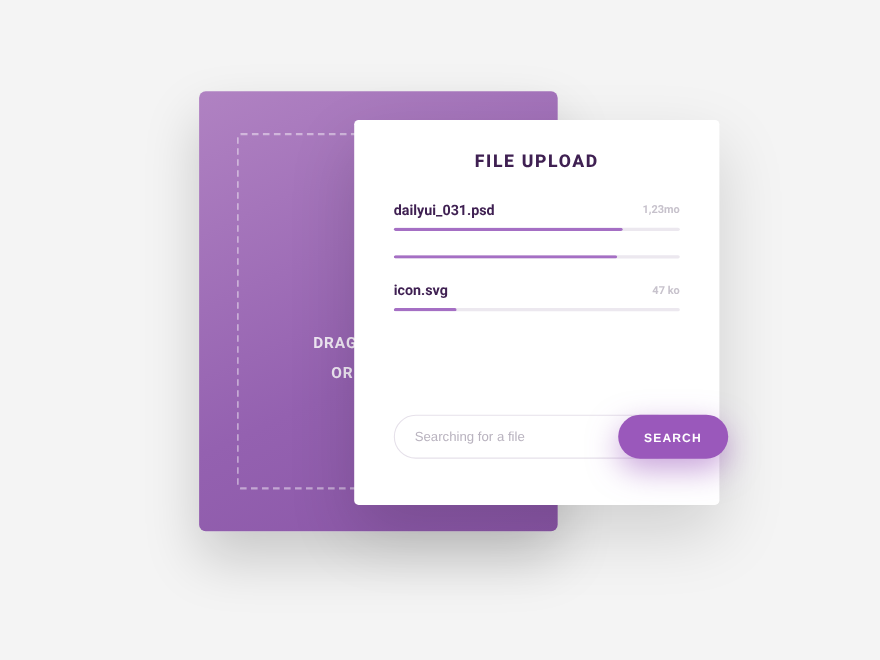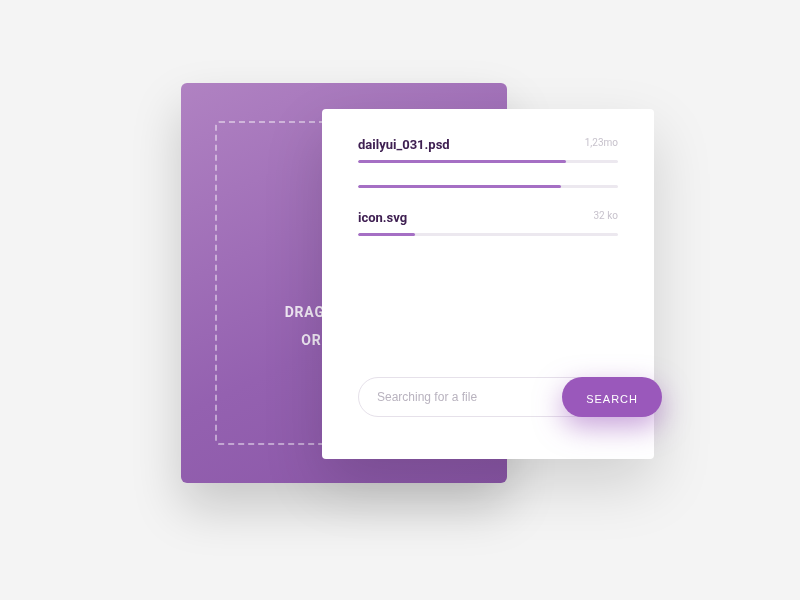--- a/index.html
+++ b/index.html
@@ -72,32 +72,32 @@
     letter-spacing: 1.5px;
     color: #3f2052;
     margin-bottom: 28px;
   }
   .file-row {
     margin-bottom: 22px;
   }
   .file-top {
     display: flex;
     justify-content: space-between;
-    align-items: flex-start;
+    align-items: center;
     margin-bottom: 8px;
   }
   .file-name {
     font-size: 13px;
     font-weight: 700;
     color: #3f2052;
   }
   .file-size {
     font-size: 10px;
     color: #c7c2cc;
-    font-weight: 400;
+    font-weight: 700;
   }
   .progress-track {
     width: 100%;
     height: 3px;
     background: #ece8ef;
     border-radius: 3px;
     overflow: hidden;
   }
   .progress-fill {
     height: 100%;
@@ -126,21 +126,21 @@
     position: absolute;
     right: -44px;
     top: 0;
     height: 40px;
     padding: 16px 24px;
     border: none;
     border-radius: 999px;
     background: #9a58bb;
     color: #fff;
     font-size: 11px;
-    font-weight: 400;
+    font-weight: 700;
     letter-spacing: 1px;
     cursor: pointer;
     box-shadow: 0 10px 28px rgba(154,88,187,0.55);
   }
 </style>
 </head>
 <body>
 
 <div class="stage">
   <div class="drop-card">
@@ -148,41 +148,42 @@
       <svg class="file-icon" viewBox="0 0 24 24" fill="none" stroke="#ffffff" stroke-width="1.6" stroke-linecap="round" stroke-linejoin="round">
         <path d="M14 3H7a1 1 0 0 0-1 1v16a1 1 0 0 0 1 1h11a1 1 0 0 0 1-1V8z"></path>
         <path d="M14 3v5h5"></path>
       </svg>
       <div class="drop-line">DRAG YOUR FILE</div>
       <div class="drop-line">OR BROWSE</div>
     </div>
   </div>
 
   <div class="upload-card">
+    <div class="upload-title">FILE UPLOAD</div>
 
     <div class="file-row">
       <div class="file-top">
         <span class="file-name">dailyui_031.psd</span>
         <span class="file-size">1,23mo</span>
       </div>
       <div class="progress-track">
         <div class="progress-fill" style="width:80%"></div>
       </div>
     </div>
 
     <div class="file-row">
       <div class="progress-track">
         <div class="progress-fill" style="width:78%"></div>
       </div>
     </div>
 
     <div class="file-row">
       <div class="file-top">
         <span class="file-name">icon.svg</span>
-        <span class="file-size">32 ko</span>
+        <span class="file-size">47 ko</span>
       </div>
       <div class="progress-track">
         <div class="progress-fill" style="width:22%"></div>
       </div>
     </div>
 
     <div class="search-row">
       <input class="search-input" type="text" placeholder="Searching for a file" style="">
       <button class="search-button">SEARCH</button>
     </div>

